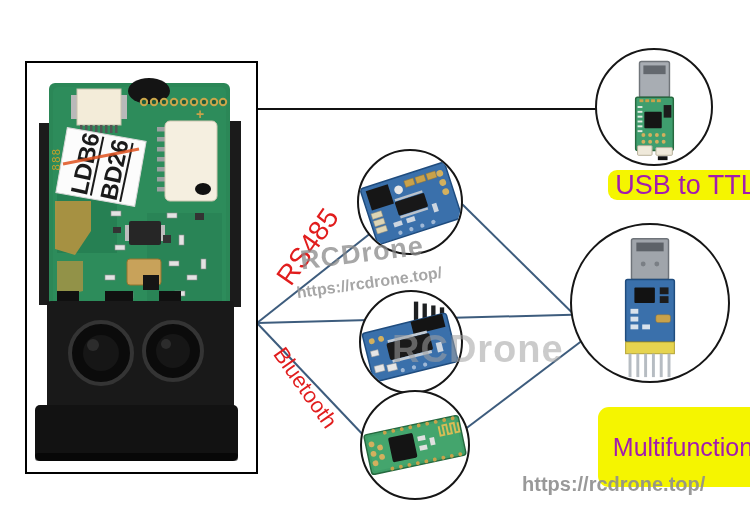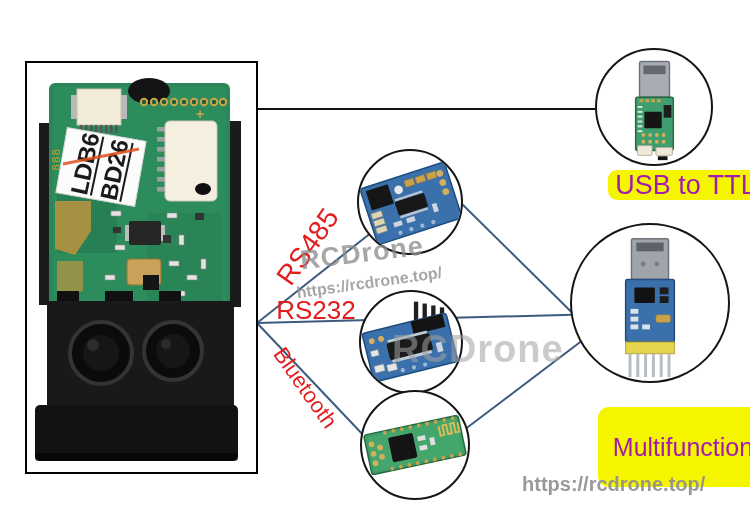--- a/index.html
+++ b/index.html
@@ -348,21 +348,20 @@
           <rect x="66" y="132" width="3" height="24"></rect>
         <rect x="74" y="132" width="3" height="24"></rect>
           <rect x="82" y="132" width="3" height="24"></rect>
         <rect x="90" y="132" width="3" height="24"></rect>
           <rect x="98" y="132" width="3" height="24"></rect>
       </g>
     </svg>
   </div>
 
   <div class="redlab" id="lab-rs485">RS485</div>
-  <div class="redlab" id="lab-rs232">RS232</div>
   <div class="redlab" id="lab-bt">Bluetooth</div>
 
   <div class="ylab" id="ylab-usb">
     <span>USB to TTL</span>
   </div>
   <div class="ylab" id="ylab-multi">
     <span>Multifunction</span>
   </div>
 
   <div class="wm" id="wm-brand-mid">RCDrone</div>

